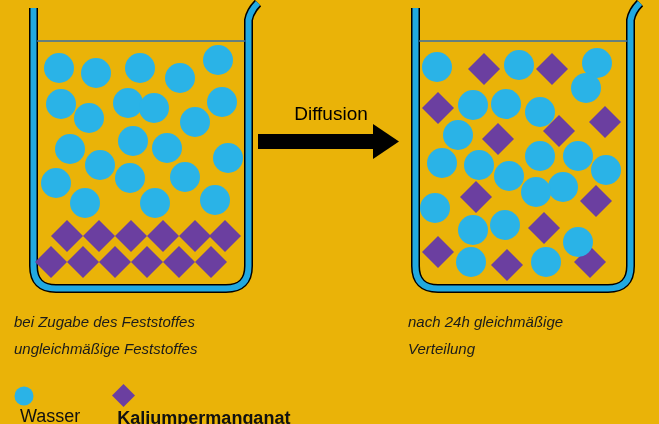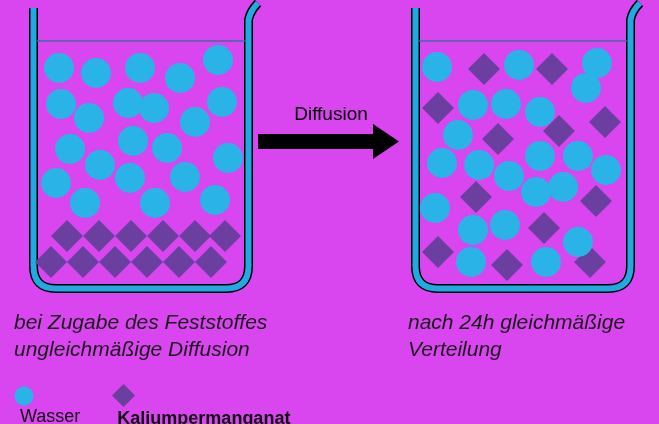--- a/index.html
+++ b/index.html
@@ -1,36 +1,36 @@
 <!DOCTYPE html>
 <html><head>
 <meta charset="utf-8">
 <style>
   html,body{margin:0;padding:0;background:#ffffff;}
   #stage{
     position:relative;
     width:659px;height:424px;
-    background:#d946ef;
+    background:#eab308;
     font-family:"Liberation Sans", sans-serif;
     overflow:hidden;
   }
   .beaker-svg{position:absolute;top:0;width:235px;height:300px;}
   #beaker-left{left:28px;}
   #beaker-right{left:410px;}
   .wall-under{fill:none;stroke:#000000;stroke-width:9;}
   .wall-over{fill:none;stroke-width:6;}
   .waterline{stroke-width:1.6;}
   #arrow-block{position:absolute;left:256px;top:98px;width:150px;height:66px;}
   .arrow-label{
     font-size:19px;fill:#000000;
     font-family:"Liberation Sans", sans-serif;
   }
   .caption{
     position:absolute;top:308px;width:290px;
-    font-style:italic;font-size:21px;line-height:27px;
+    font-style:italic;font-size:15px;line-height:27px;
     color:#1b1b1b;white-space:nowrap;
   }
   #caption-left{left:14px;}
   #caption-right{left:408px;}
   #legend{
     position:absolute;left:14px;top:394px;height:24px;
     display:flex;align-items:center;
   }
   .legend-item{display:flex;flex-direction:column;}
   .legend-item + .legend-item{margin-left:31px;font-weight:bold;}
@@ -127,21 +127,21 @@
         <circle cx="63" cy="230" r="15" fill="#2AB3E7"></circle>
         <circle cx="95" cy="225" r="15" fill="#2AB3E7"></circle>
         <circle cx="168" cy="242" r="15" fill="#2AB3E7"></circle>
         <circle cx="61" cy="262" r="15" fill="#2AB3E7"></circle>
         <circle cx="136" cy="262" r="15" fill="#2AB3E7"></circle>
       </g>
   </svg>
 
   <div id="caption-left" class="caption">
     <div>bei Zugabe des Feststoffes</div>
-    <div>ungleichmäßige Diffusion</div>
+    <div>ungleichmäßige Feststoffes</div>
   </div>
   <div id="caption-right" class="caption">
     <div>nach 24h gleichmäßige</div>
     <div>Verteilung</div>
   </div>
 
   <div id="legend">
     <div class="legend-item">
       <svg class="legend-icon" width="20" height="20" viewBox="0 0 20 20">
         <circle cx="10" cy="10" r="9.5" fill="#2AB3E7"></circle>

